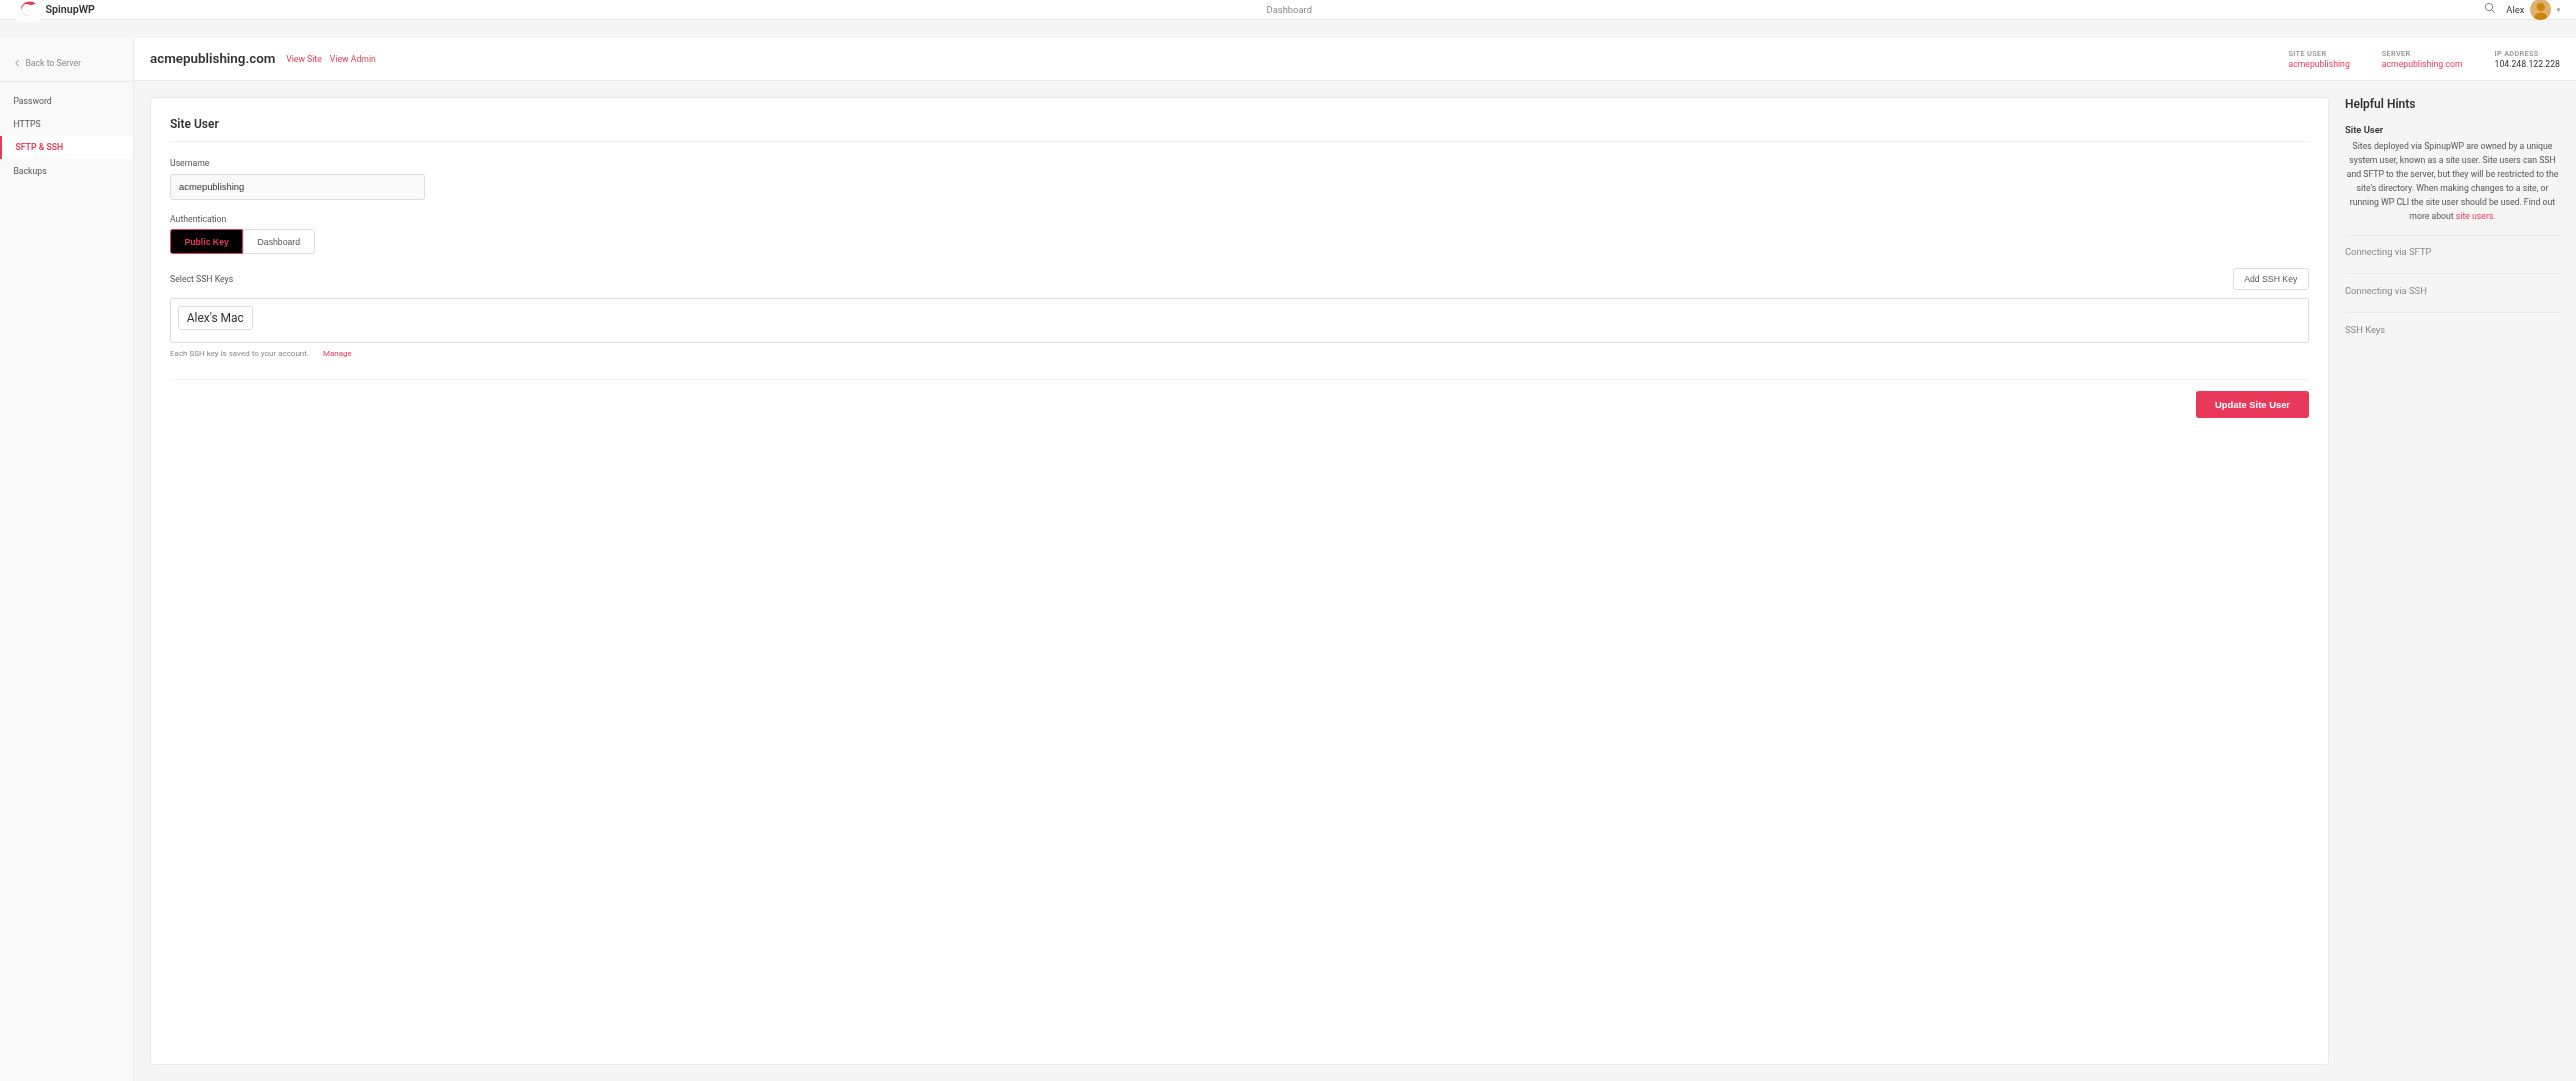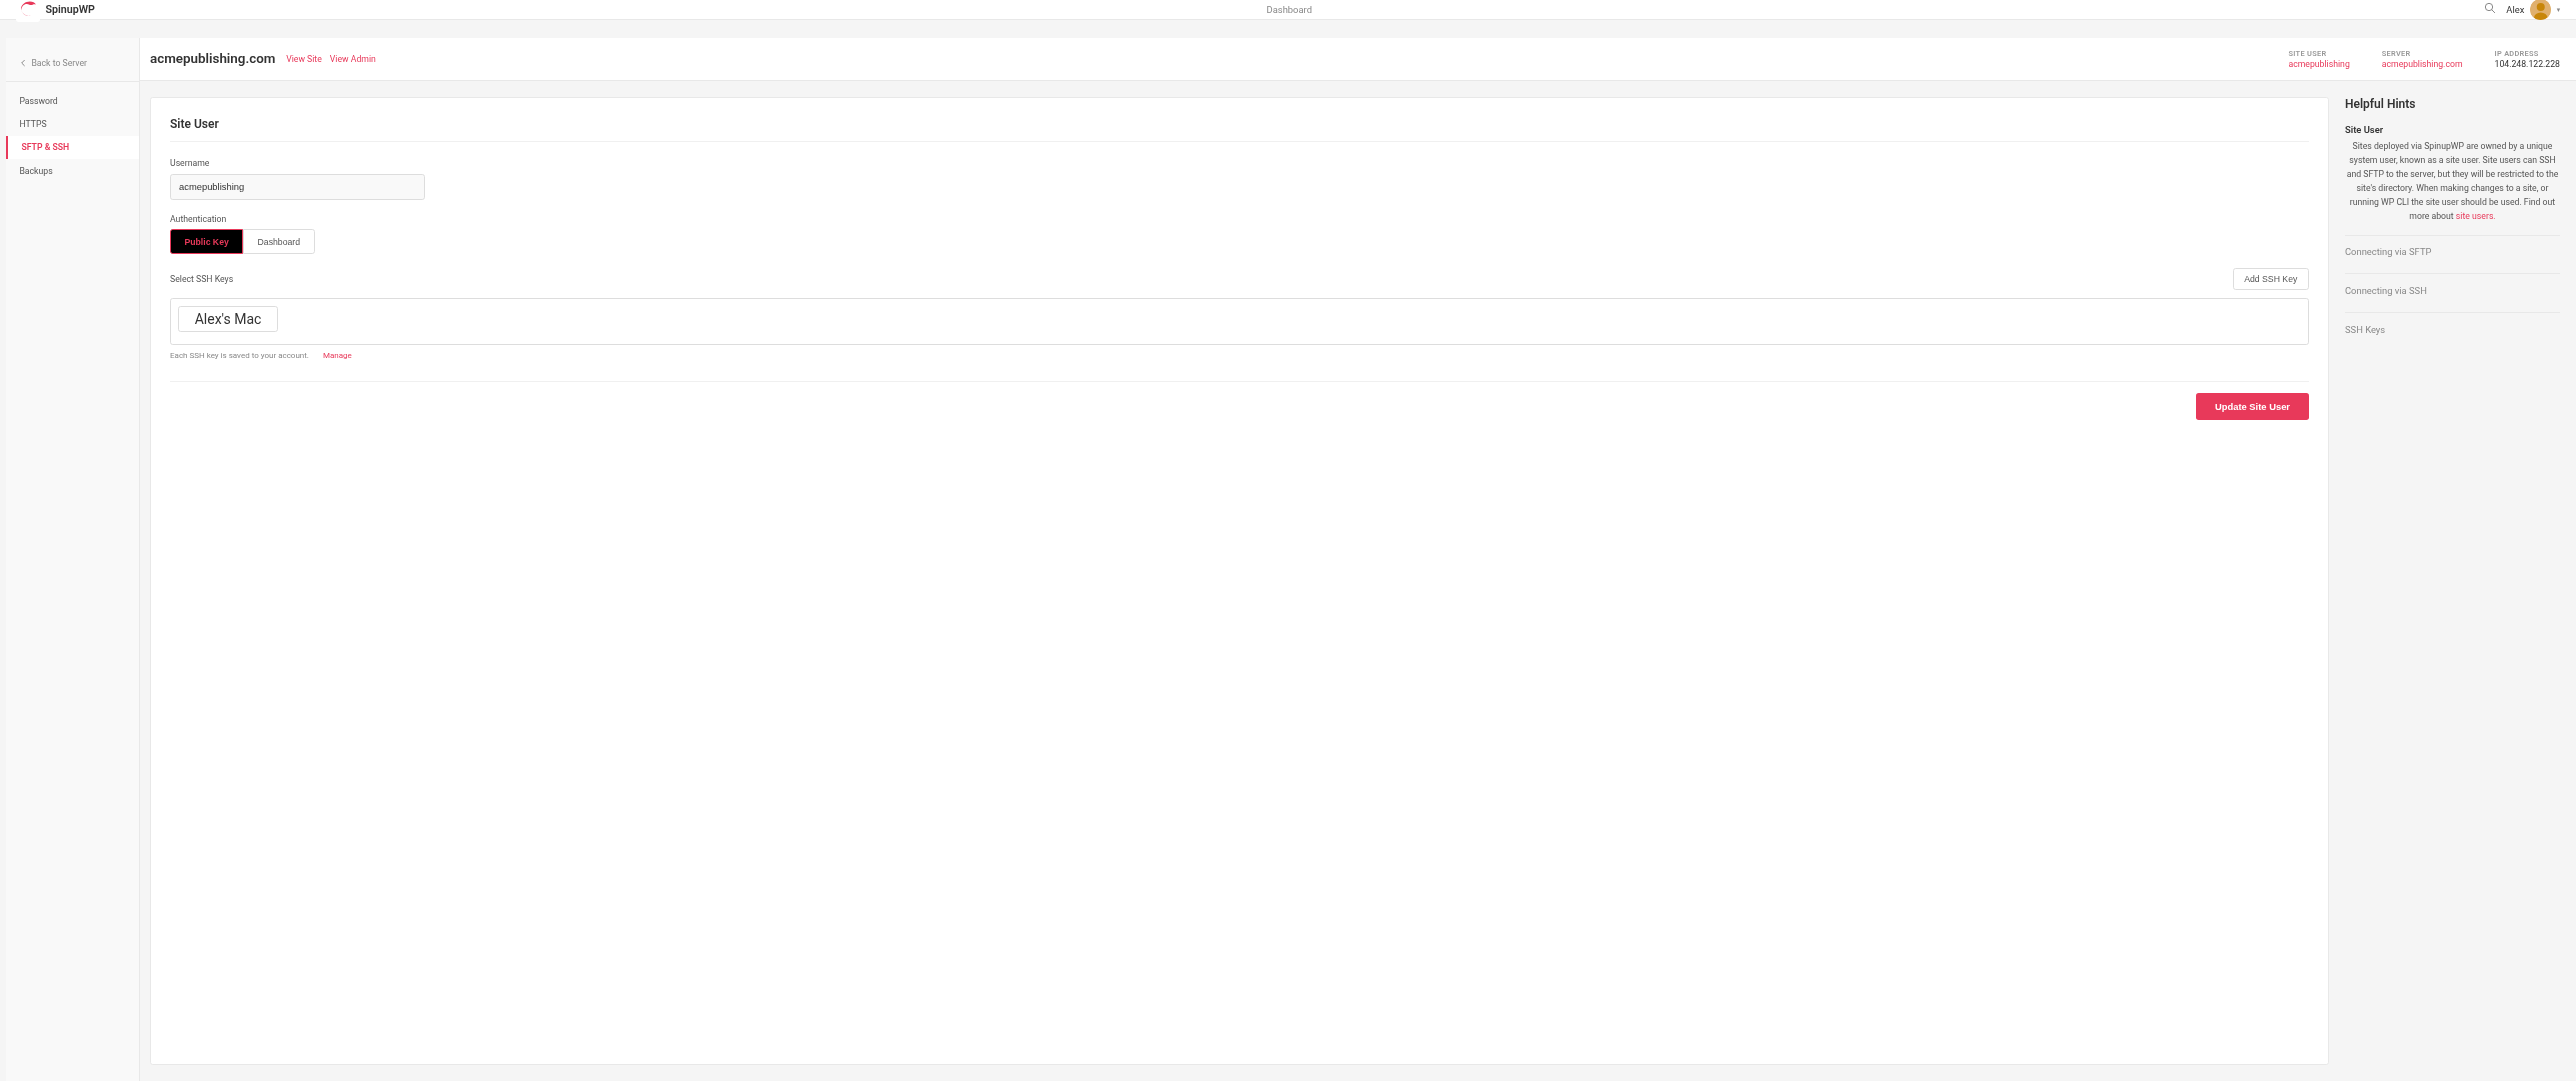--- a/index.html
+++ b/index.html
@@ -21,21 +21,21 @@
     .user-name { font-size: 9.4px; color: #333; }
     .user-avatar { width: 21.5px; height: 21.5px; border-radius: 50%; background: #e0b06e; display: flex; align-items: center; justify-content: center; font-size: 9.4px; overflow: hidden; }
     .chevron-down { font-size: 6.7px; color: #888; }
 
     
     .layout { display: flex; margin-top: 38px; min-height: calc(100vh - 38px); }
 
     
     .sidebar {
       width: 134px; background: #f9f9f9; border-right: 0.7px solid #e8e8e8;
-      padding: 13.4px 0; flex-shrink: 0; position: fixed; top: 38px; left: 6px; bottom: 0; overflow-y: auto;
+      padding: 13.4px 0; flex-shrink: 0; position: fixed; top: 38px; left: 0; bottom: 0; overflow-y: auto;
     }
     .sidebar-back {
       display: flex; align-items: center; gap: 4px; padding: 6.7px 13.4px; color: #888; font-size: 8.7px; cursor: pointer; text-decoration: none;
     }
     .sidebar-divider { height: 0.7px; background: #e8e8e8; margin: 6.7px 0; }
     .sidebar-item {
       display: block; padding: 6.7px 13.4px; font-size: 8.7px; color: #555; cursor: pointer; text-decoration: none;
     }
     .sidebar-item.active { color: #e8395a; border-left: 2px solid #e8395a; font-weight: 600; background: #fff; }
 
@@ -91,22 +91,22 @@
     
     .ssh-keys-header { display: flex; align-items: center; justify-content: space-between; margin-bottom: 8px; }
     .ssh-keys-label { font-size: 8.7px; color: #555; }
     .add-ssh-btn {
       padding: 5.4px 10.7px; border: 0.7px solid #ddd; border-radius: 2.7px; background: #fff;
       font-size: 8.7px; color: #555; cursor: pointer;
     }
 
     
     .ssh-key-item {
-      display: inline-flex; align-items: center; padding: 4px 16px;
-      border: 0.7px solid #ddd; border-radius: 2.7px; font-size: 14px; color: #333;
+      display: inline-flex; align-items: center; padding: 4px 8px;
+      border: 0.7px solid #ddd; border-radius: 2.7px; font-size: 12px; color: #333;
       background: #fff; margin-bottom: 5.4px;
     }
 
     .ssh-keys-note { font-size: 8px; color: #888; margin-top: 5.4px; }
     .ssh-keys-note a { color: #e8395a; text-decoration: none; cursor: pointer; padding-left: 12px; }
 
     
     .update-btn-row { display: flex; justify-content: flex-end; margin-top: 21.5px; padding-top: 10.7px; border-top: 0.7px solid #f0f0f0; }
     .update-btn {
       padding: 8px 19px; background: #e8395a; color: #fff; border: none;

